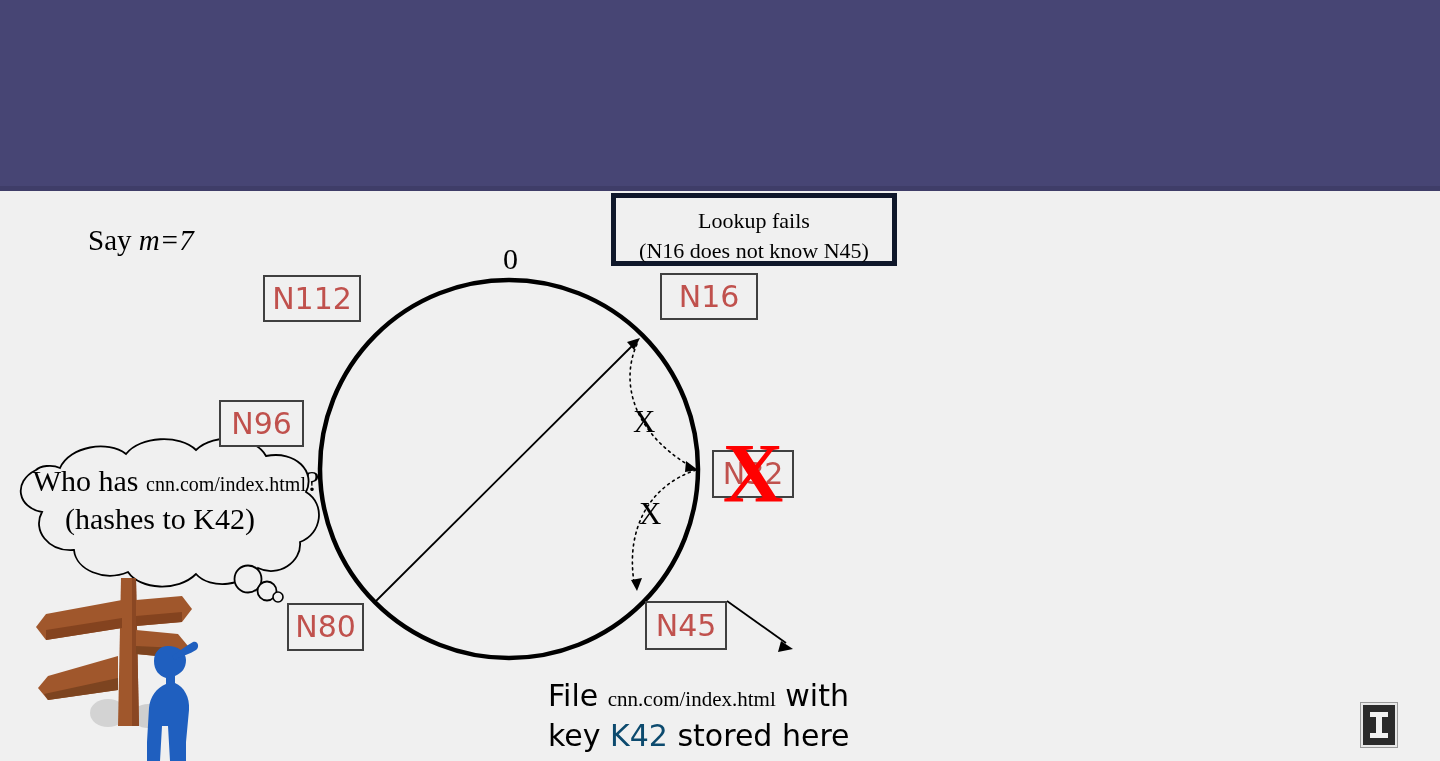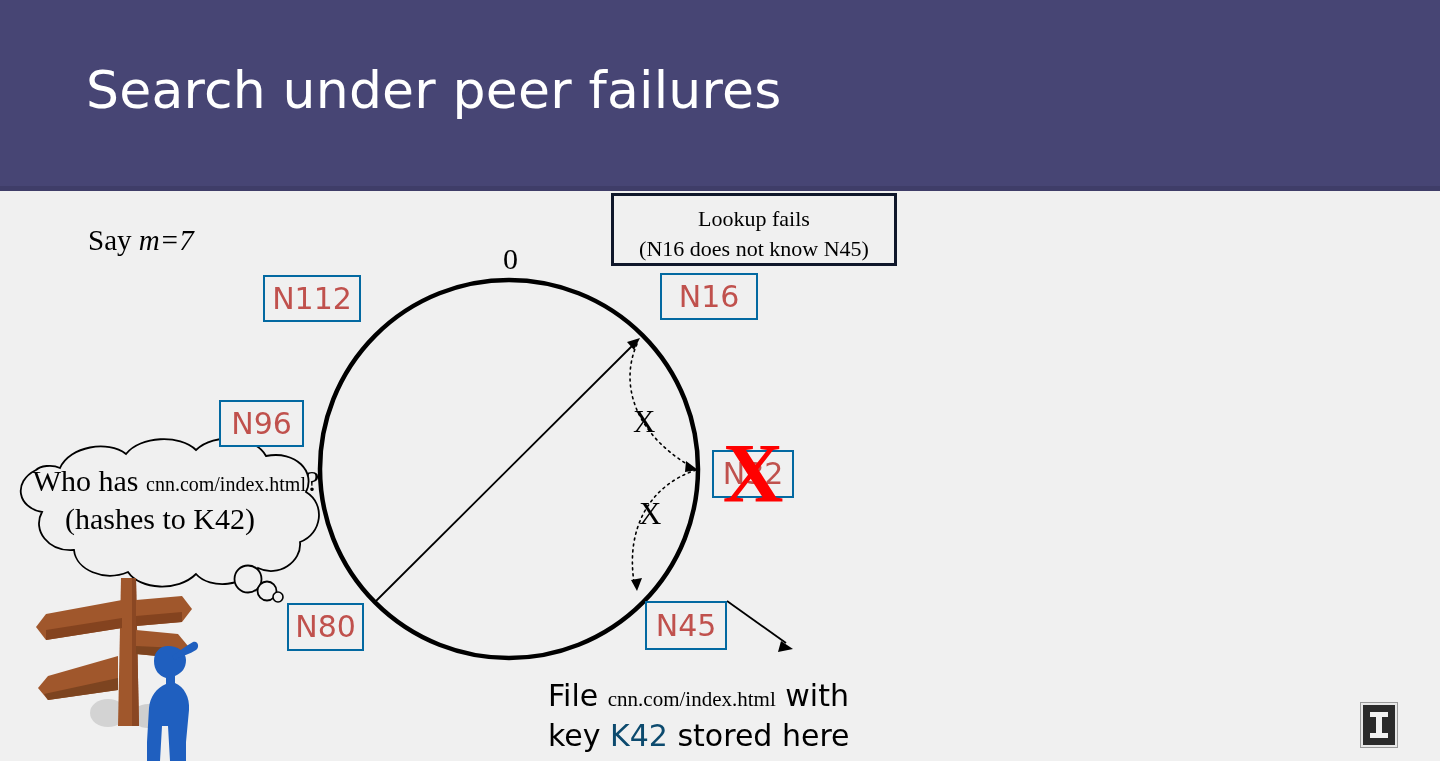--- a/index.html
+++ b/index.html
@@ -57,21 +57,21 @@
     font-family: "Liberation Serif", serif;
     font-size: 29px;
     color: #000;
     white-space: nowrap;
   }
   #say-m .ital { font-style: italic; }
 
   
   .node-box {
     position: absolute;
-    border: 2px solid #0369a1;
+    border: 2px solid #404040;
     background: #f0f0f0;
     display: flex;
     align-items: center;
     justify-content: center;
     font-family: "DejaVu Sans", sans-serif;
     font-size: 30px;
     color: #c0514d;
     box-sizing: border-box;
     line-height: 1;
   }
@@ -100,21 +100,21 @@
     pointer-events: none;
   }
 
   
   #lookup-fails-box {
     position: absolute;
     left: 611px;
     top: 193px;
     width: 286px;
     height: 73px;
-    border: 3px solid #0f172a;
+    border: 5px solid #0f172a;
     background: #f0f0f0;
     box-sizing: border-box;
     font-family: "Liberation Serif", serif;
     font-size: 22px;
     color: #000;
     text-align: center;
     padding-top: 8px;
     line-height: 1.35;
   }
 
@@ -209,21 +209,20 @@
     background: #f2f2f2;
   }
 </style>
 </head>
 <body>
 
 <div id="slide">
 
   <div id="header-band"></div>
   <div id="header-band-edge"></div>
-  <div id="slide-title">Search under peer failures</div>
 
   <div id="say-m"><span>Say </span><span class="ital">m=7</span></div>
 
   <div id="lookup-fails-box">
     <div>Lookup fails</div>
     <div>(N16 does not know N45)</div>
   </div>
 
   <div id="zero-label">0</div>
 

